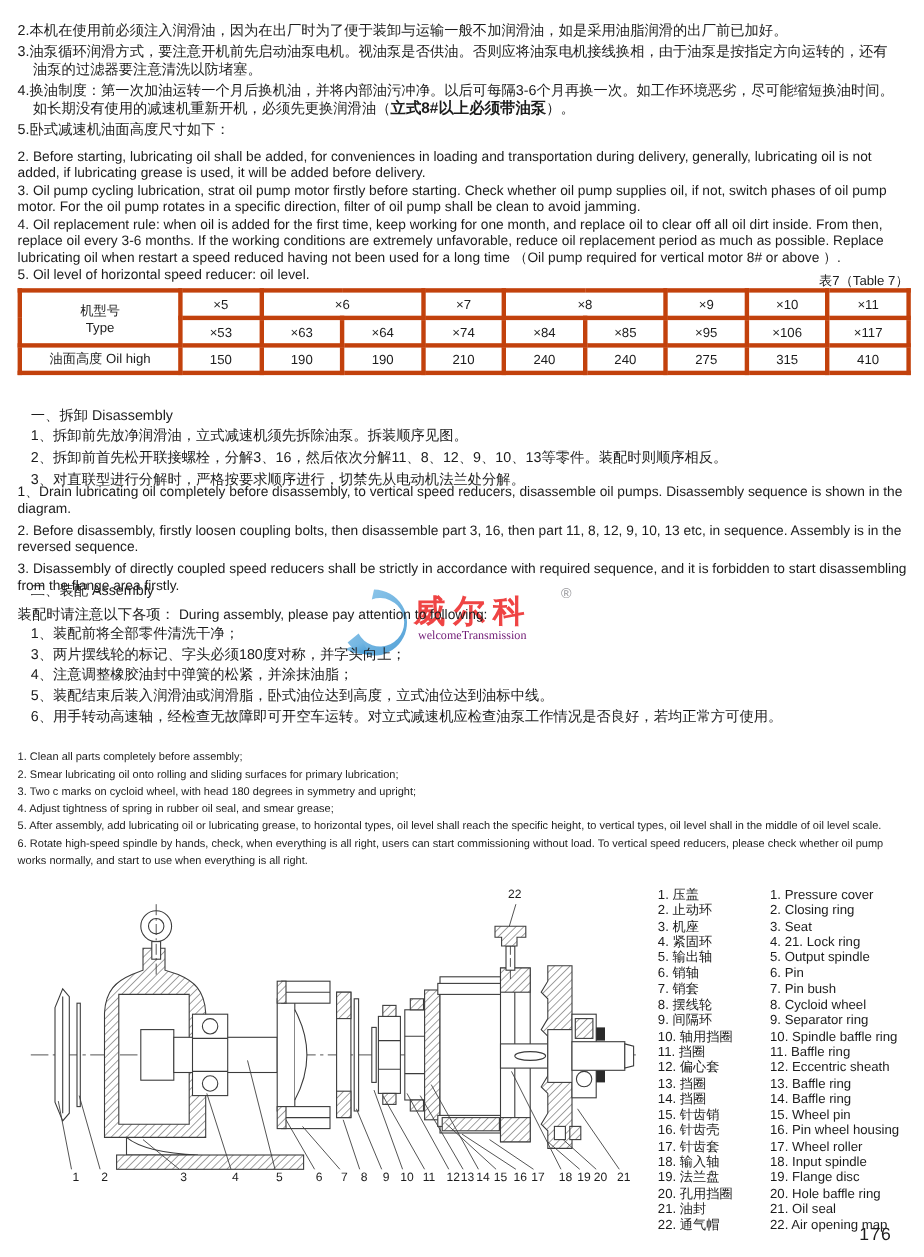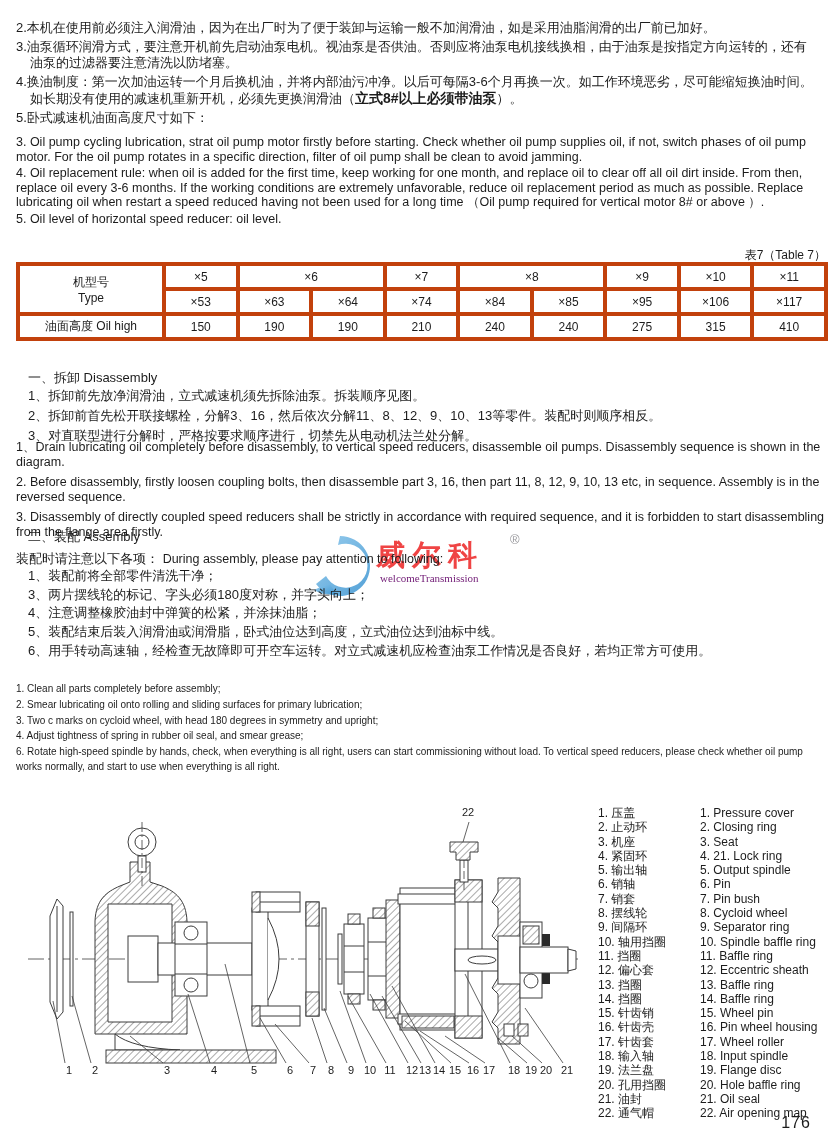--- a/index.html
+++ b/index.html
@@ -56,20 +56,21 @@
 
 <div class="page">
 
   <div class="abs" id="top-zh">
       <div class="zh-note">2.本机在使用前必须注入润滑油，因为在出厂时为了便于装卸与运输一般不加润滑油，如是采用油脂润滑的出厂前已加好。</div>
       <div class="zh-note">3.油泵循环润滑方式，要注意开机前先启动油泵电机。视油泵是否供油。否则应将油泵电机接线换相，由于油泵是按指定方向运转的，还有油泵的过滤器要注意清洗以防堵塞。</div>
       <div class="zh-note"><span>4.换油制度：第一次加油运转一个月后换机油，并将内部油污冲净。以后可每隔3-6个月再换一次。如工作环境恶劣，尽可能缩短换油时间。如长期没有使用的减速机重新开机，必须先更换润滑油（</span><b>立式8#以上必须带油泵</b><span>）。</span></div>
       <div class="zh-note">5.卧式减速机油面高度尺寸如下：</div>
     </div>
   <div class="abs" id="top-en">
+      <div class="en-note">2. Before starting, lubricating oil shall be added, for conveniences in loading and transportation during delivery, generally, lubricating oil is not added, if lubricating grease is used, it will be added before delivery.</div>
       <div class="en-note">3. Oil pump cycling lubrication, strat oil pump motor firstly before starting. Check whether oil pump supplies oil, if not, switch phases of oil pump motor. For the oil pump rotates in a specific direction, filter of oil pump shall be clean to avoid jamming.</div>
       <div class="en-note">4. Oil replacement rule: when oil is added for the first time, keep working for one month, and replace oil to clear off all oil dirt inside. From then, replace oil every 3-6 months. If the working conditions are extremely unfavorable, reduce oil replacement period as much as possible. Replace lubricating oil when restart a speed reduced having not been used for a long time （Oil pump required for vertical motor 8# or above ）.</div>
       <div class="en-note">5. Oil level of horizontal speed reducer: oil level.</div>
     </div>
 
   <div class="abs" id="table-caption">表7（Table 7）</div>
 
   <div class="abs" id="oil-table">
     <table>
       <thead id="oil-thead">
@@ -138,20 +139,21 @@
       <div class="zh-item2">3、两片摆线轮的标记、字头必须180度对称，并字头向上；</div>
       <div class="zh-item2">4、注意调整橡胶油封中弹簧的松紧，并涂抹油脂；</div>
       <div class="zh-item2">5、装配结束后装入润滑油或润滑脂，卧式油位达到高度，立式油位达到油标中线。</div>
       <div class="zh-item2">6、用手转动高速轴，经检查无故障即可开空车运转。对立式减速机应检查油泵工作情况是否良好，若均正常方可使用。</div>
     </div>
   <div class="abs" id="asm-en">
       <div class="en-item2">1. Clean all parts completely before assembly;</div>
       <div class="en-item2">2. Smear lubricating oil onto rolling and sliding surfaces for primary lubrication;</div>
       <div class="en-item2">3. Two c marks on cycloid wheel, with head 180 degrees in symmetry and upright;</div>
       <div class="en-item2">4. Adjust tightness of spring in rubber oil seal, and smear grease;</div>
+      <div class="en-item2">5. After assembly, add lubricating oil or lubricating grease,  to horizontal types, oil level shall reach the specific height, to vertical types,  oil level shall in the middle of oil level scale.</div>
       <div class="en-item2">6. Rotate high-speed spindle by hands, check, when everything is all right,  users can start commissioning without load. To vertical speed reducers, please check whether oil pump works normally, and start to use when everything is all right.</div>
     </div>
 
   <div class="abs" id="logo">
     <svg width="64" height="66" viewBox="0 0 64 66">
       <defs>
         <linearGradient id="lg" x1="0" y1="0" x2="1" y2="1">
           <stop offset="0" stop-color="#8ec8ec"></stop>
             <stop offset="1" stop-color="#3f96d2"></stop>
         </linearGradient>

